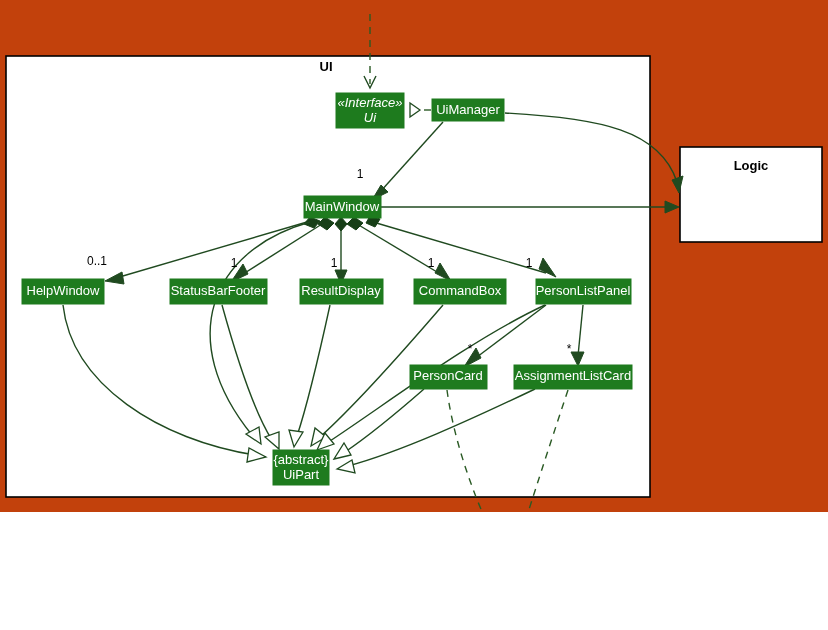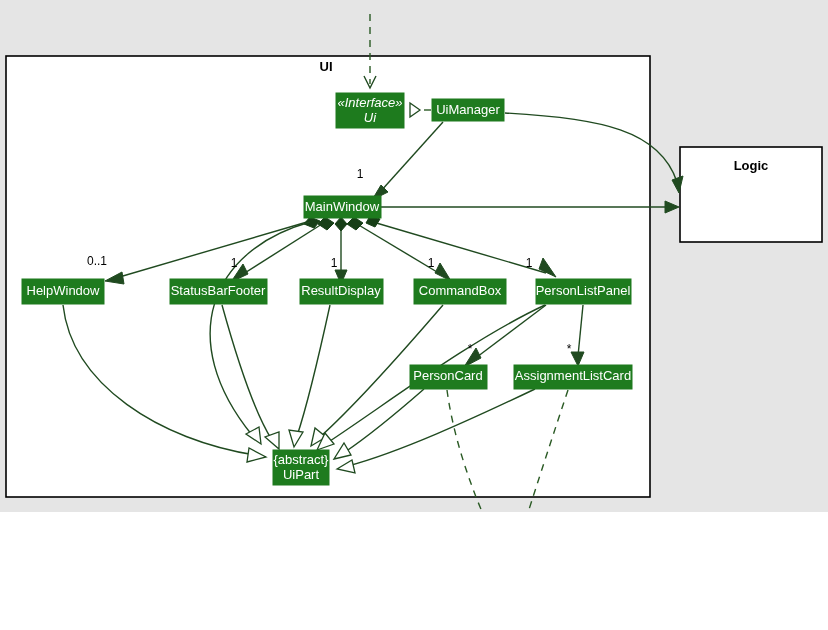--- a/index.html
+++ b/index.html
@@ -4,21 +4,21 @@
 <style>
   html, body {
     margin: 0;
     padding: 0;
     background: #ffffff;
   }
   #diagram-root {
     position: relative;
     width: 828px;
     height: 512px;
-    background: #e5e5e5;
+    background: #c2410c;
     font-family: "Liberation Sans", sans-serif;
     overflow: hidden;
   }
   svg {
     display: block;
   }
   .pkg-rect {
     fill: #ffffff;
     stroke: #000000;
     stroke-width: 1.6;

